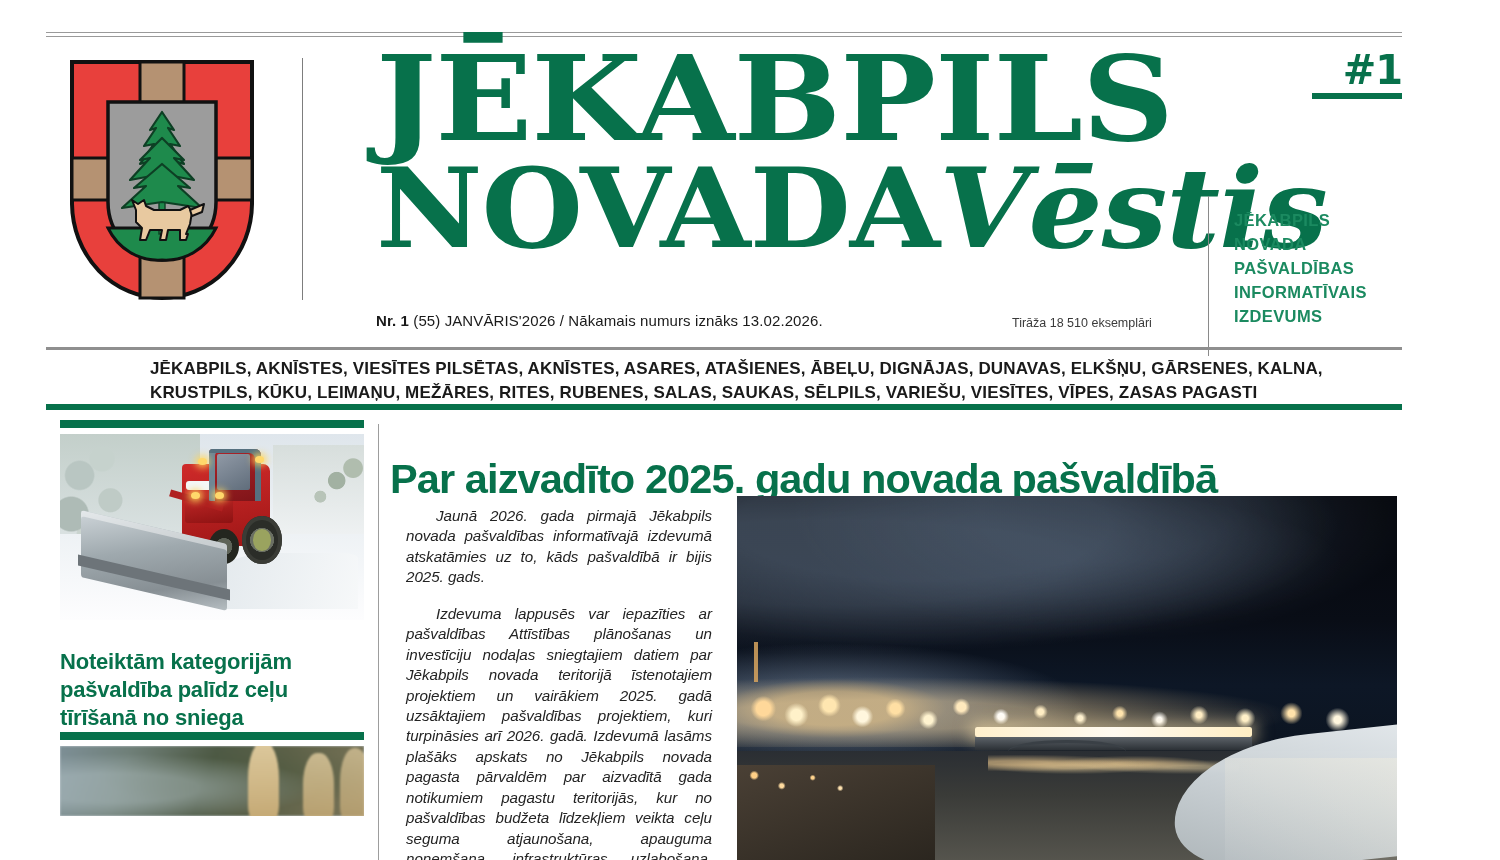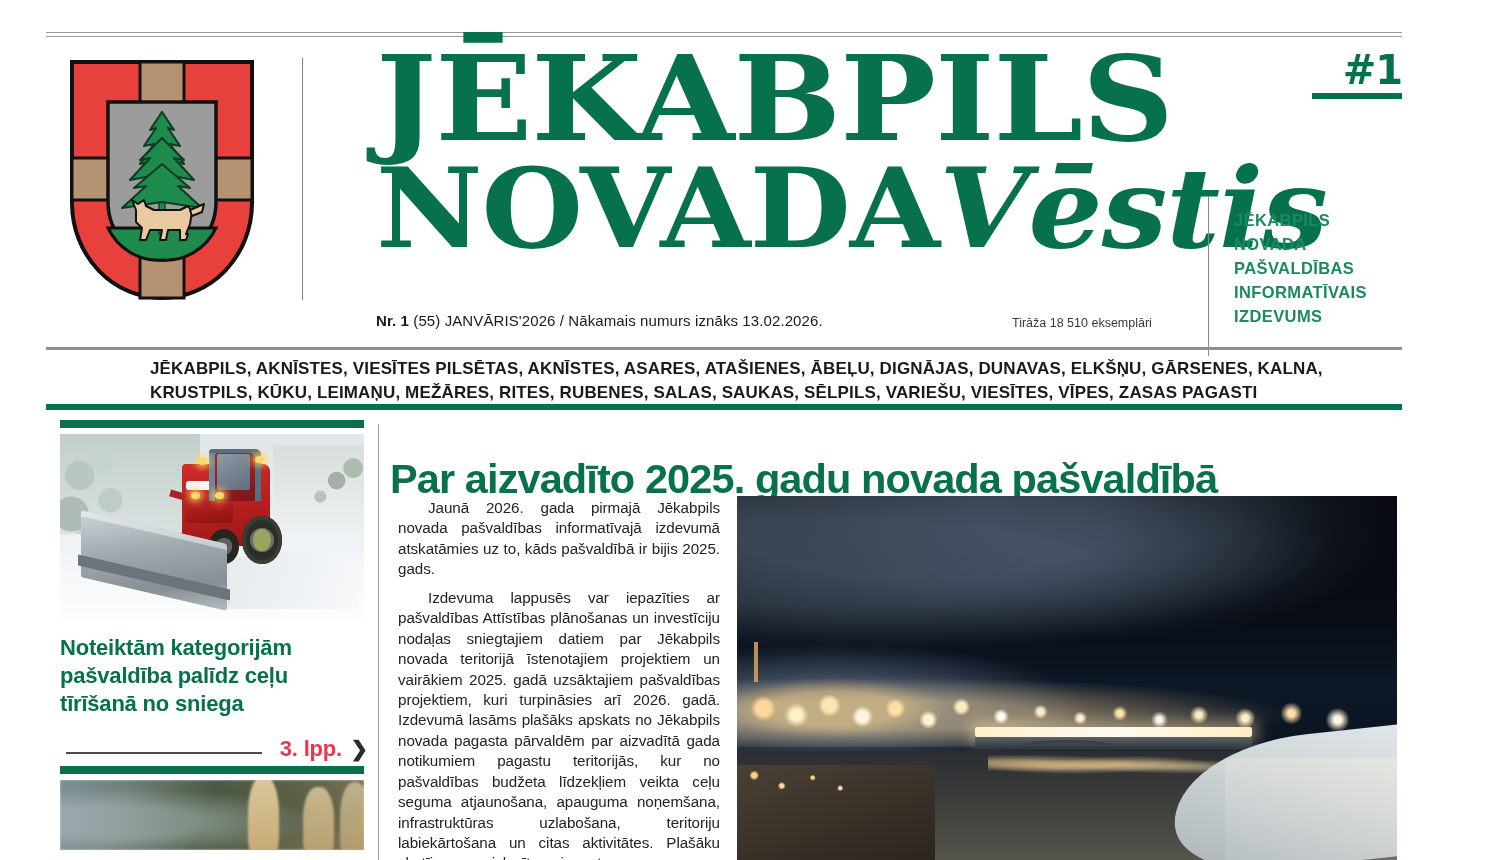--- a/index.html
+++ b/index.html
@@ -52,40 +52,40 @@
 
   
   .rule-green{position:absolute;left:46px;top:404px;width:1356px;height:6px;background:#07714B;}
 
   
   .sidebar{position:absolute;left:60px;top:420px;width:308px;}
   .green-cap{width:304px;height:8px;background:#07714B;}
   .photo{position:relative;width:304px;overflow:hidden;background:#cfd6dc;}
   .photo-snow{height:186px;margin-top:6px;}
 
-  .side-caption{margin-top:14px;color:#07714B;font-weight:700;font-size:22px;line-height:1.28;letter-spacing:-0.2px;}
+  .side-caption{margin-top:28px;color:#07714B;font-weight:700;font-size:22px;line-height:1.28;letter-spacing:-0.2px;}
 
   .page-ref{position:relative;margin-top:22px;height:26px;}
   .page-ref .dash{position:absolute;left:6px;top:12px;width:196px;height:2px;background:#4a4a4a;}
   .page-ref .lbl{position:absolute;right:26px;top:-4px;color:#E8384F;font-weight:700;font-size:22px;letter-spacing:-0.2px;}
   .page-ref .chev{position:absolute;right:0px;top:-3px;color:#2b2b2b;font-weight:700;font-size:21px;}
 
   .photo-field{height:70px;margin-top:6px;}
 
   
   .col-divider{position:absolute;left:378px;top:424px;width:1px;height:436px;background:#9d9d9d;}
 
   
   .main{position:absolute;left:390px;top:424px;width:1010px;margin-top:32px;}
   .headline{color:#07714B;font-weight:700;font-size:41.5px;line-height:1.1;letter-spacing:-0.9px;white-space:nowrap;}
 
   .body-col{position:absolute;left:390px;top:490px;width:338px;
             font-size:15.2px;line-height:1.345;color:#232323;text-align:justify;
             letter-spacing:-0.05px;}
-  .body-col p{margin:8px;text-indent:30px;}
+  .body-col p{margin:16px;text-indent:30px;font-style:italic;}
 
   .hero{position:absolute;left:737px;top:496px;width:660px;height:364px;overflow:hidden;background:#05070d;}
 
   
   
   .snowscene{position:absolute;inset:0;background:
       linear-gradient(180deg,#dfe6ec 0%,#e8edf1 32%,#f2f4f6 56%,#fafbfc 100%);}
   .sn-trees{position:absolute;left:0;top:0;width:46%;height:74%;
       background:
         radial-gradient(circle at 14% 30%, #b9c6c2 0 9%, transparent 10%),
@@ -295,25 +295,20 @@
         <div class="plow-edge"></div>
         <div class="lamp" style="left:45.5%;top:13%;"></div>
         <div class="lamp" style="left:64%;top:12%;"></div>
         <div class="lamp" style="left:43%;top:31%;"></div>
         <div class="lamp" style="left:51%;top:31%;"></div>
       </div>
     </div>
 
     <div class="side-caption">Noteiktām kategorijām pašvaldība palīdz ceļu tīrīšanā no sniega</div>
 
-    <div class="page-ref">
-      <div class="dash"></div>
-      <div class="lbl">3. lpp.</div>
-      <div class="chev">❯</div>
-    </div>
 
     <div class="green-cap"></div>
     <div class="photo photo-field">
       <div class="fieldscene">
         <div class="fs-blur"></div>
         <div class="fs-stalk" style="left:62%;"></div>
         <div class="fs-stalk" style="left:80%;height:96%;opacity:.8;"></div>
         <div class="fs-stalk" style="left:92%;height:104%;opacity:.7;"></div>
       </div>
     </div>

